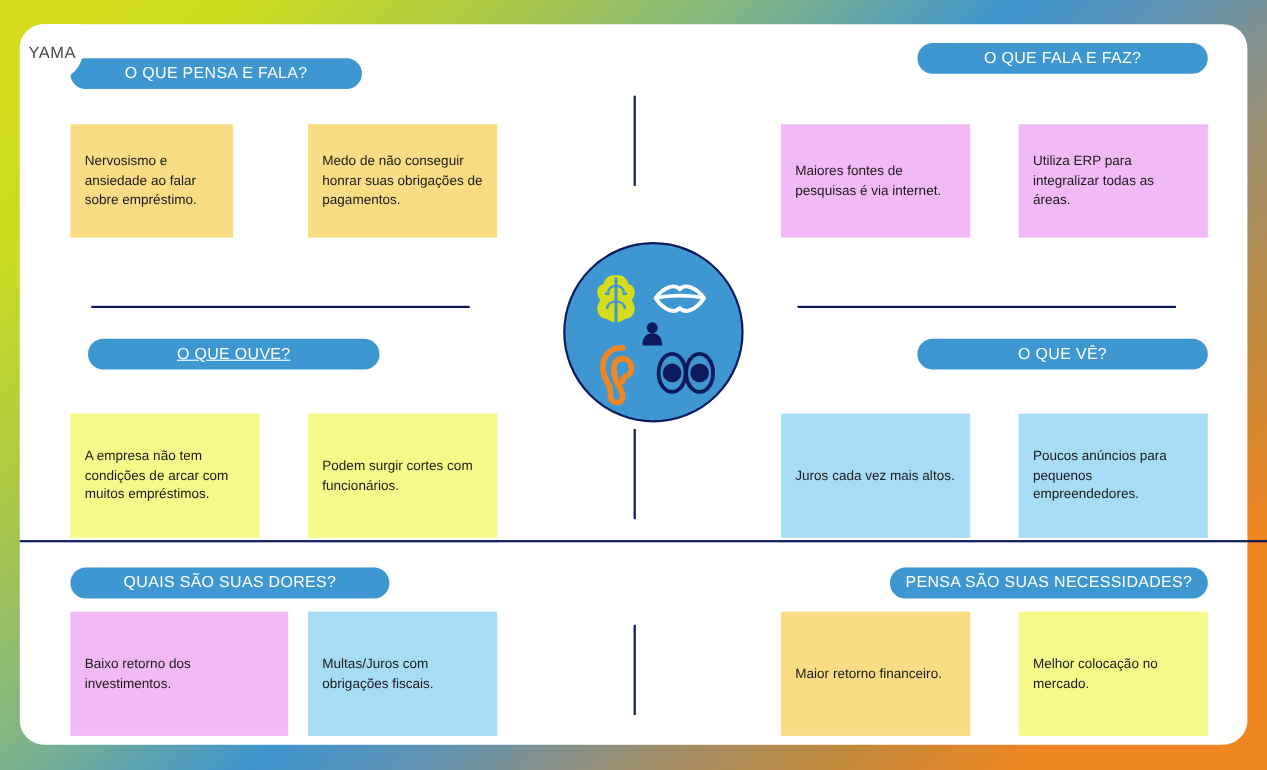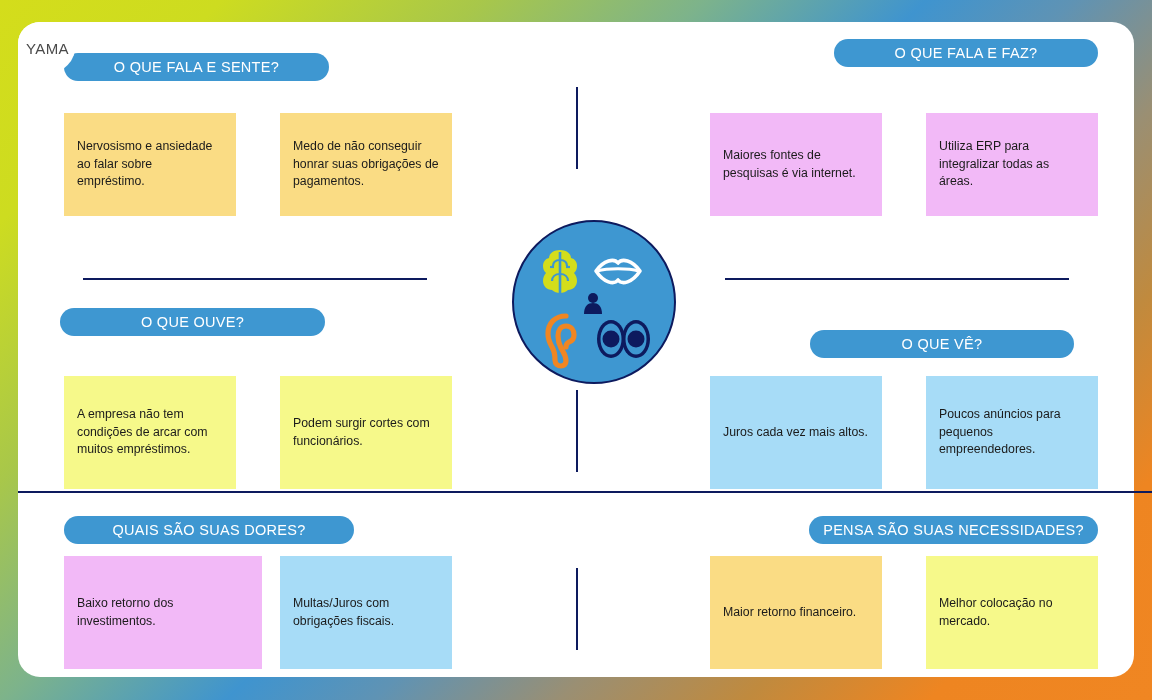--- a/index.html
+++ b/index.html
@@ -123,43 +123,43 @@
 </style>
 </head>
 <body>
 
 <div class="canvas">
 
   <div class="brand-tab">
     <span class="brand-text">YAMA</span>
   </div>
 
-  <div class="pill" style="left:46px; top:31px; width:265px;">O QUE FALA E SENTE?</div>
-
-  <div class="note" style="left:46px; top:91px; width:172px; height:103px; background:#fadc84;">Nervosismo e ansiedade ao falar sobre empréstimo.</div>
+  <div class="pill" style="left:46px; top:31px; width:265px;">O QUE PENSA E FALA?</div>
+
+  <div class="note" style="left:46px; top:91px; width:148px; height:103px; background:#fadc84;">Nervosismo e ansiedade ao falar sobre empréstimo.</div>
 
   <div class="note" style="left:262px; top:91px; width:172px; height:103px; background:#fadc84;">Medo de não conseguir honrar suas obrigações de pagamentos.</div>
 
   <div class="rule-h" style="left:65px; top:256px; width:344px;"></div>
 
   <div class="pill" style="left:816px; top:17px; width:264px;">O QUE FALA E FAZ?</div>
 
   <div class="note" style="left:692px; top:91px; width:172px; height:103px; background:#f2b9f7;">Maiores fontes de pesquisas é via internet.</div>
 
   <div class="note" style="left:908px; top:91px; width:172px; height:103px; background:#f2b9f7;">Utiliza ERP para integralizar todas as áreas.</div>
 
   <div class="rule-h" style="left:707px; top:256px; width:344px;"></div>
 
-  <div class="pill" style="left:42px; top:286px; width:265px;">O QUE OUVE?</div>
+  <div class="pill" style="left:62px; top:286px; width:265px;text-decoration:underline;">O QUE OUVE?</div>
 
   <div class="note" style="left:262px; top:354px; width:172px; height:113px; background:#f6f98a;">Podem surgir cortes com funcionários.</div>
 
   <div class="note" style="left:46px; top:354px; width:172px; height:113px; background:#f6f98a;">A empresa não tem condições de arcar com muitos empréstimos.</div>
 
-  <div class="pill" style="left:792px; top:286px; width:264px;margin-top:22px;">O QUE VÊ?</div>
+  <div class="pill" style="left:816px; top:286px; width:264px;">O QUE VÊ?</div>
 
   <div class="note" style="left:692px; top:354px; width:172px; height:113px; background:#a7dcf7;">Juros cada vez mais altos.</div>
 
   <div class="note" style="left:908px; top:354px; width:172px; height:113px; background:#a7dcf7;">Poucos anúncios para pequenos empreendedores.</div>
 
   <div class="rule-v" style="left:558px; top:65px; width:1.8px; height:82px;"></div>
   <div class="rule-v" style="left:558px; top:368px; width:1.8px; height:82px;"></div>
   <div class="rule-v" style="left:558px; top:546px; width:1.8px; height:82px;"></div>
 
   <div class="center-circle">

